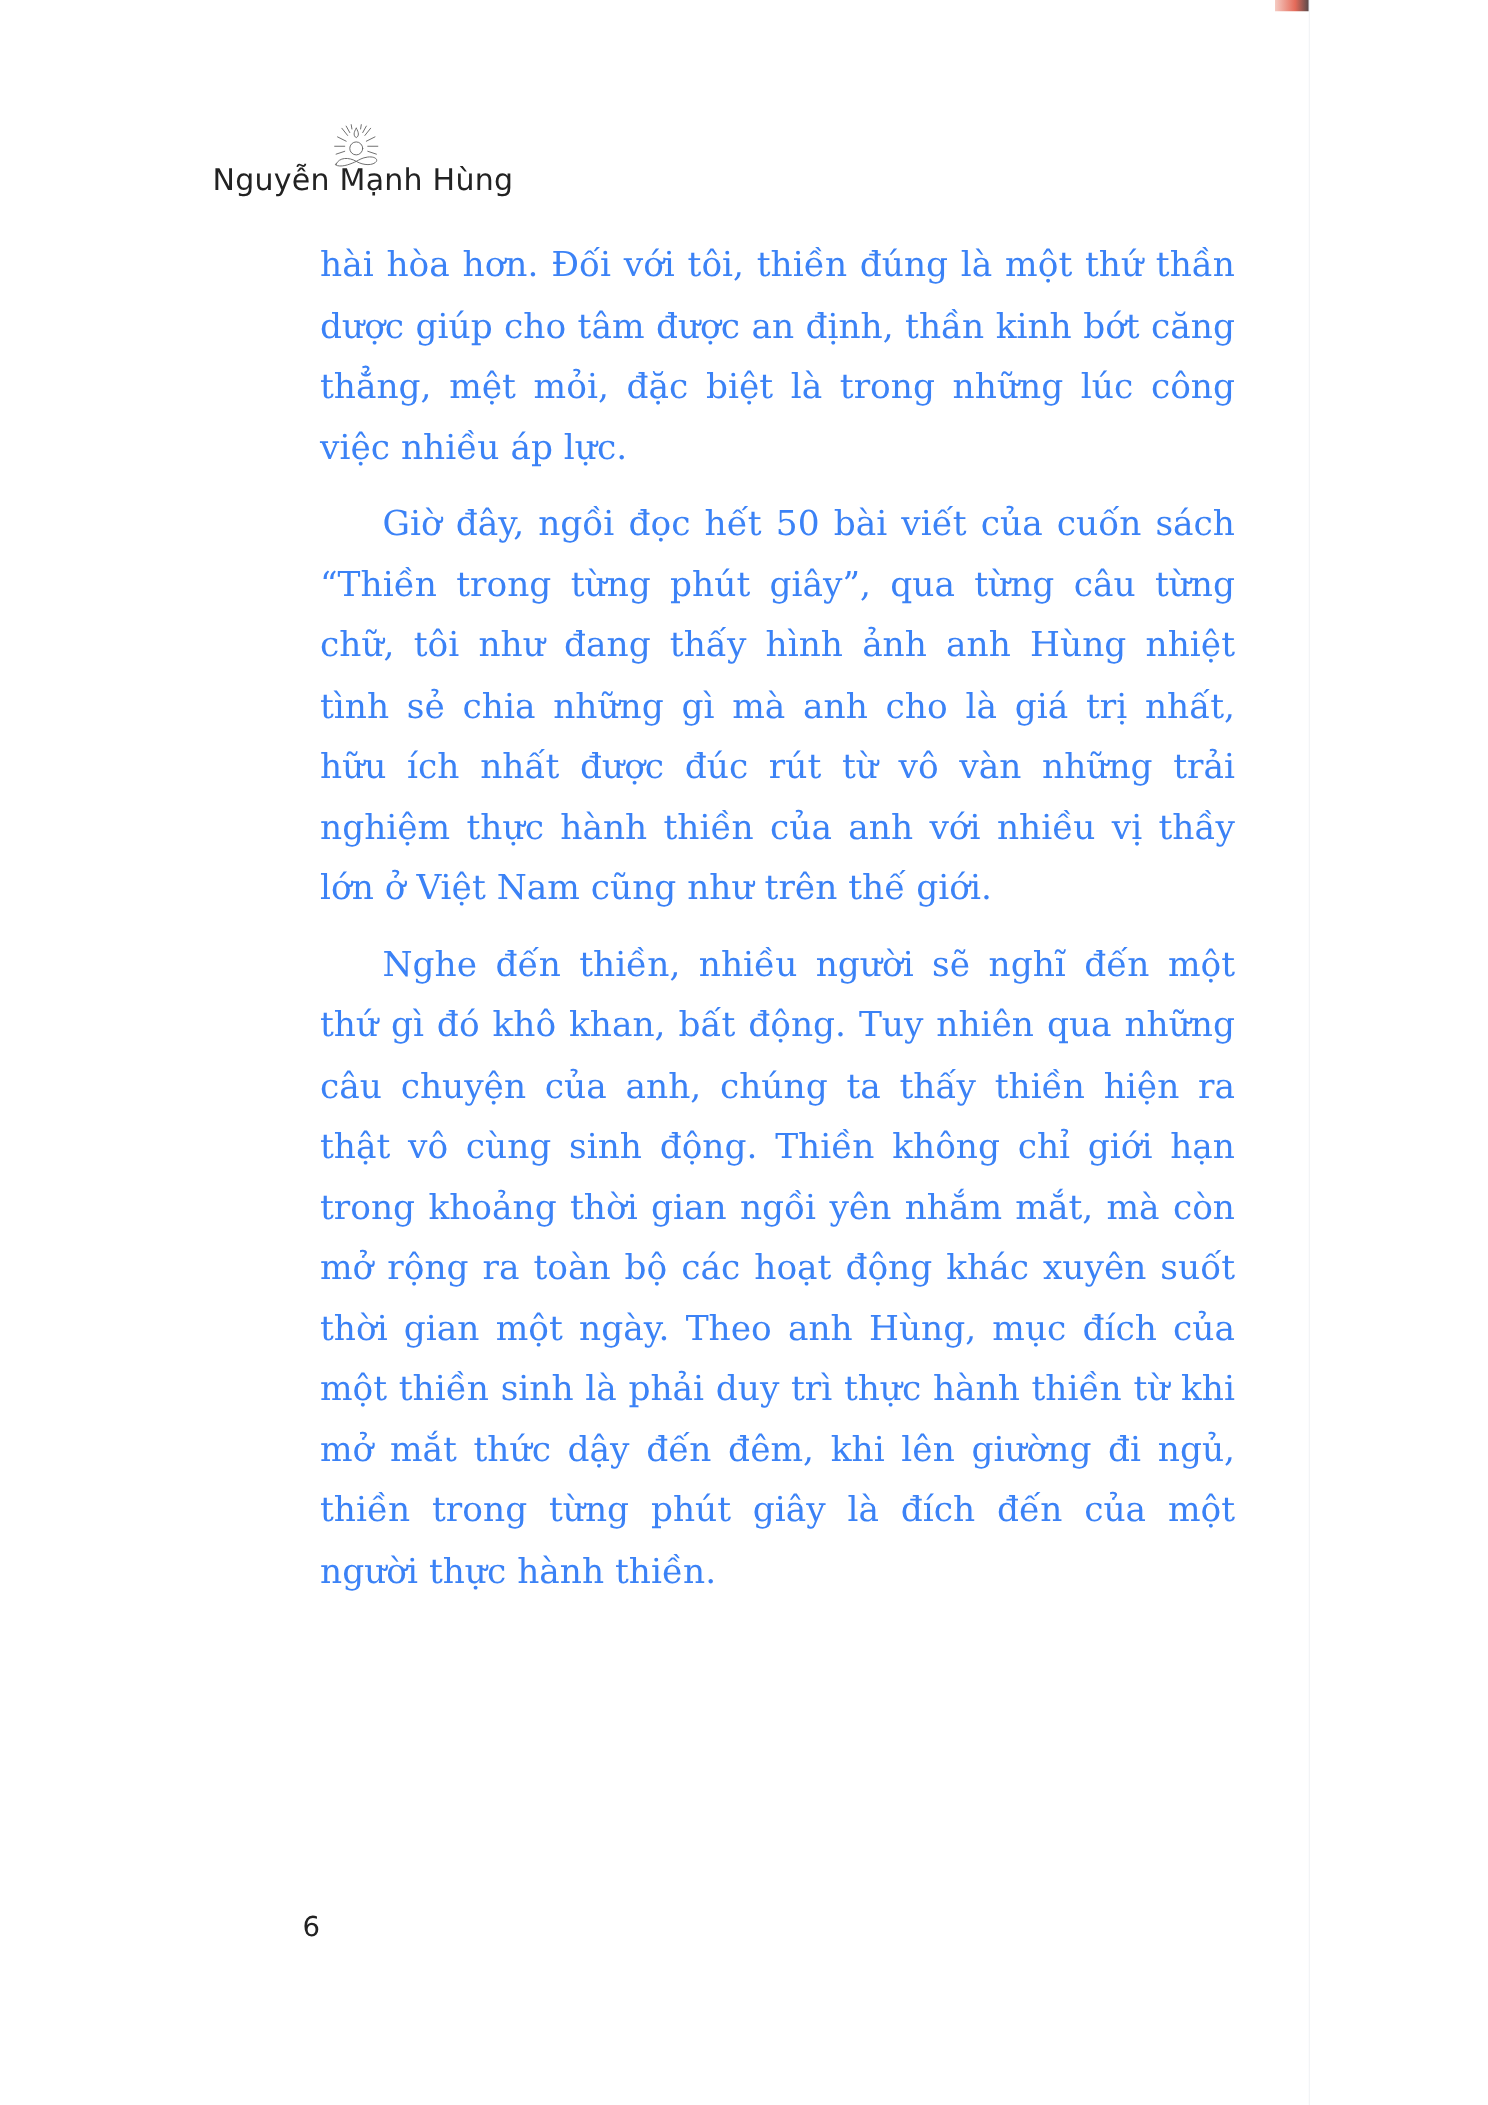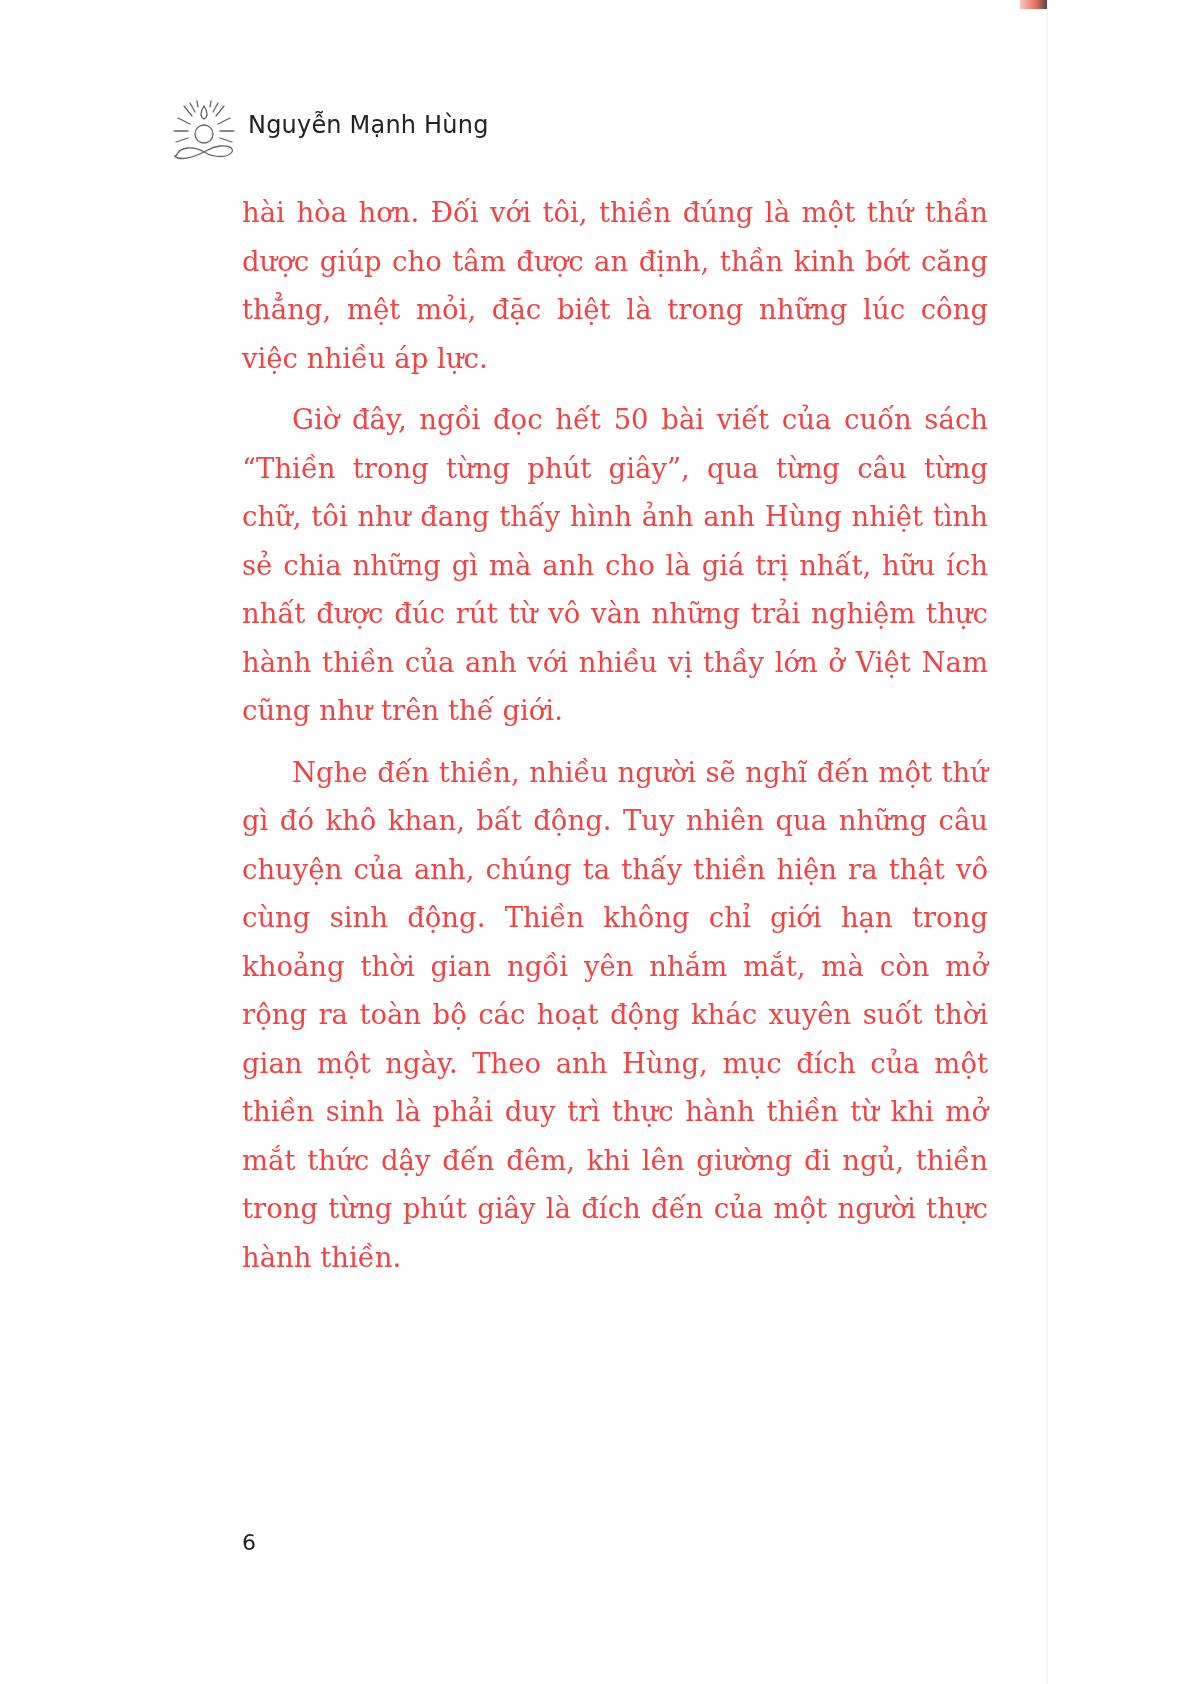--- a/index.html
+++ b/index.html
@@ -39,20 +39,21 @@
     height: 1684px;
     background: #f2f4f6;
   }
   .running-head {
     position: absolute;
     left: 170px;
     top: 98px;
     height: 66px;
     display: flex;
     align-items: center;
+    flex-direction: column;
   }
   .logo {
     width: 68px;
     height: 66px;
     margin-right: 10px;
   }
   .author {
     font-family: "DejaVu Sans", "Liberation Sans", sans-serif;
     font-size: 24px;
     color: #222;
@@ -64,22 +65,22 @@
     position: absolute;
     left: 242px;
     top: 188px;
     width: 746px;
   }
   .para {
     font-size: 27.5px;
     line-height: 48.5px;
     text-align: justify;
     text-align-last: left;
-    margin: 0 0 13px 0;
-    color: #ef4444;
+    margin: 0 0 13px 14px;
+    color: #3b82f6;
   }
   .para.indent {
     text-indent: 50px;
   }
   .page-number {
     position: absolute;
     left: 242px;
     top: 1530px;
     font-family: "DejaVu Sans", "Liberation Sans", sans-serif;
     font-size: 22px;

